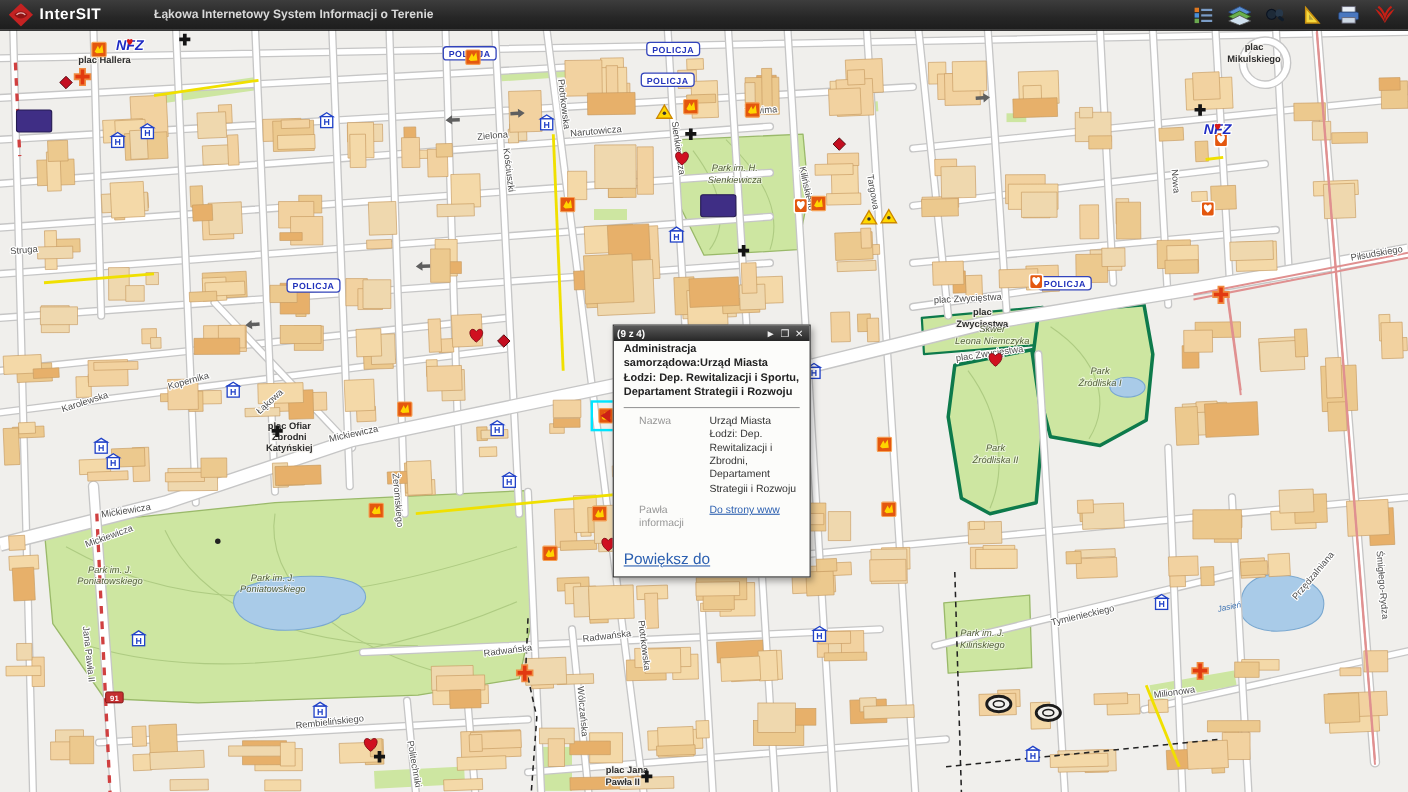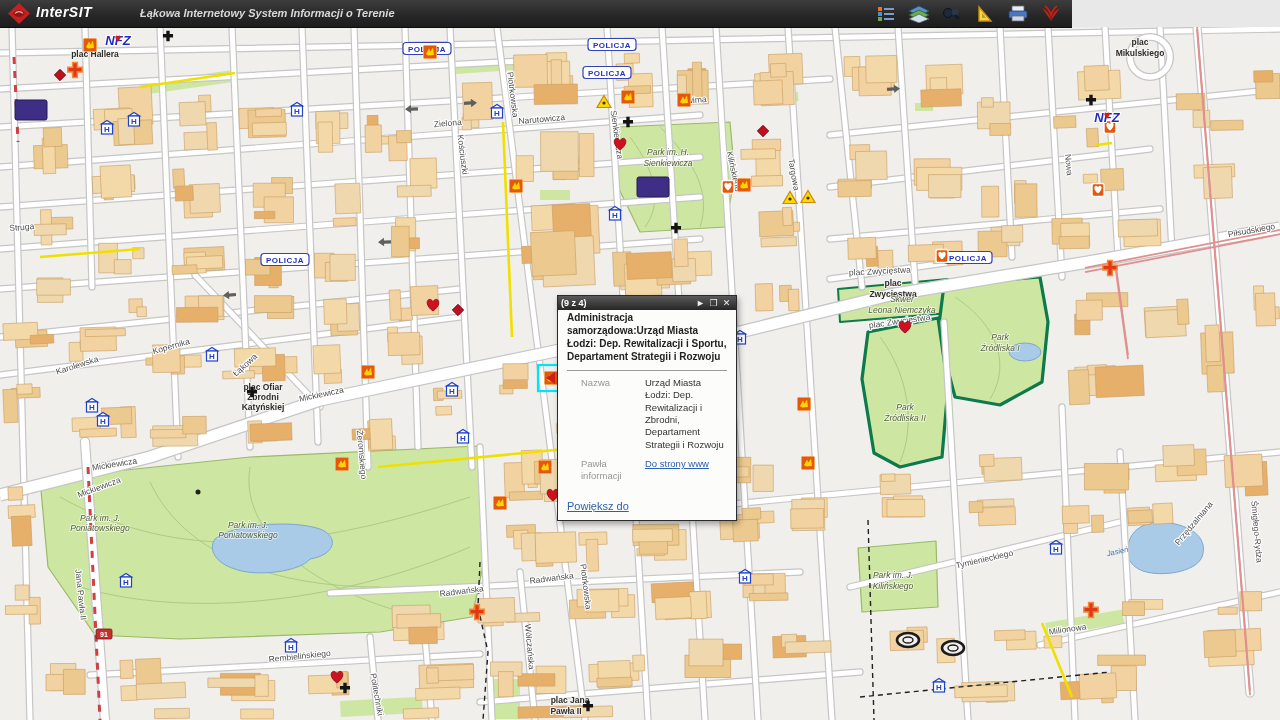--- a/index.html
+++ b/index.html
@@ -1,19 +1,19 @@
 <!DOCTYPE html>
 <html><head>
 <meta charset="utf-8">
 <style>
   html,body{margin:0;padding:0;width:1280px;height:720px;overflow:hidden;background:#e8e8e8;
     font-family:"Liberation Sans",sans-serif;}
   
-  #topbar{position:absolute;left:0;top:0;width:1072px;height:27px;
-    background:linear-gradient(#3d3d3d,#262626 60%,#1d1d1d);border-bottom:1px solid #0c0c0c;z-index:50;font-style:italic;}
+  #topbar{position:absolute;left:0;top:0;width:1280px;height:27px;
+    background:linear-gradient(#3d3d3d,#262626 60%,#1d1d1d);border-bottom:1px solid #0c0c0c;z-index:50;}
   #brand{position:absolute;left:36px;top:4px;color:#fff;font-weight:bold;font-size:14px;letter-spacing:.5px;}
   #logo{position:absolute;left:8px;top:3px;width:22px;height:21px;}
   #subtitle{position:absolute;left:140px;top:7px;color:#d8d8d8;font-size:11px;font-weight:bold;}
   #tools{position:absolute;right:10px;top:2px;height:23px;display:flex;gap:11px;align-items:center;}
   .tool{width:22px;height:20px;display:inline-flex;align-items:center;justify-content:center;cursor:pointer;}
   
   #map{position:absolute;left:0;top:27px;width:1280px;height:693px;background:#f0efec;}
   
   #popup{position:absolute;left:557px;top:295px;width:178px;z-index:40;
     box-shadow:2px 3px 6px rgba(0,0,0,.35);font-size:10px;border:1px solid #2a2a2a;background:#fcfcfa;}
@@ -21,21 +21,21 @@
     display:flex;align-items:center;padding:0 3px;}
   #popup-pager{font-size:9px;font-weight:bold;flex:1;}
   .win-btn{color:#eee;font-size:9px;width:13px;text-align:center;cursor:pointer;line-height:13px;}
   #popup-body{padding:1px 9px 8px 9px;color:#333;}
   #popup-heading{font-weight:bold;font-size:10px;line-height:1.3;color:#222;}
   #popup-divider{border:none;border-top:1px solid #9a9a9a;margin:7px 0 6px 0;}
   .field-row{display:grid;grid-template-columns:56px 1fr;column-gap:8px;margin-bottom:7px;margin-left:14px;}
   .field-label{color:#969696;font-size:9.5px;line-height:1.3;}
   .field-value{font-size:9.5px;line-height:1.3;color:#333;}
   a.plink{color:#2b5fb0;text-decoration:underline;cursor:pointer;}
-  #popup-zoom{display:inline-block;margin-top:10px;font-size:11px;}
+  #popup-zoom{display:inline-block;margin-top:10px;font-size:14px;}
   #popup-pointer{position:absolute;left:546px;top:372px;width:0;height:0;z-index:41;
     border-top:6px solid transparent;border-bottom:6px solid transparent;border-right:9px solid #cc2016;}
   
   text{font-family:"Liberation Sans","DejaVu Sans",sans-serif;}
   .lbl-street{fill:#4d4d4d;font-size:8.5px;paint-order:stroke;stroke:#ffffff;stroke-width:2.2px;stroke-linejoin:round;}
   .lbl-place{fill:#2e2e2e;font-size:8.5px;font-weight:bold;paint-order:stroke;stroke:#f4f2ee;stroke-width:2.2px;stroke-linejoin:round;}
   .lbl-park{fill:#54603b;font-size:8.5px;font-style:italic;paint-order:stroke;stroke:rgba(255,255,255,.55);stroke-width:2px;stroke-linejoin:round;}
   .lbl-water{fill:#3f74b3;font-size:7.5px;font-style:italic;}
 </style>
 </head>

